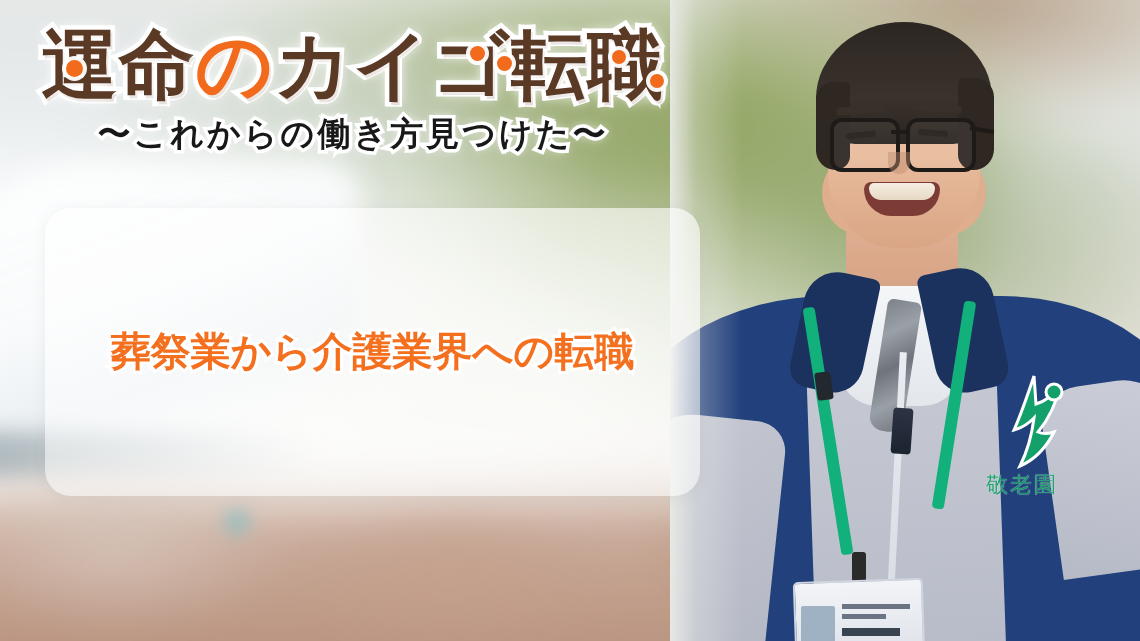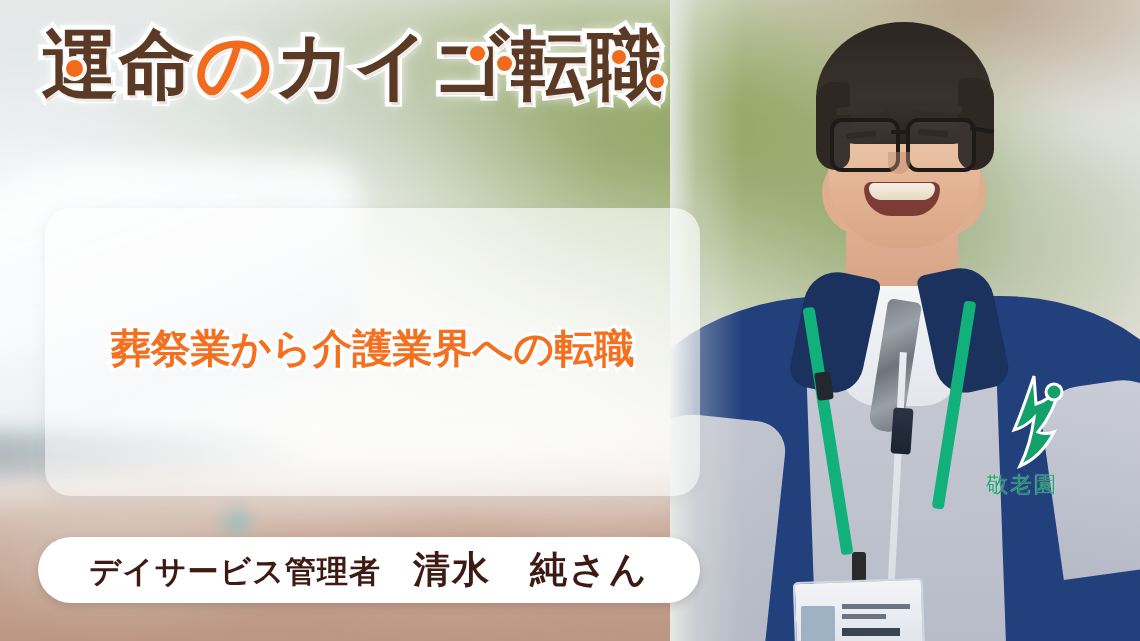--- a/index.html
+++ b/index.html
@@ -298,21 +298,21 @@
   
   .message-card {
     position: absolute;
     left: 45px; top: 208px; width: 655px; height: 288px;
     background: linear-gradient(to bottom, rgba(255,255,255,0.62), rgba(255,255,255,0.52));
     border-radius: 26px;
     box-shadow: 0 2px 14px rgba(120,120,120,0.10);
     display: flex; flex-direction: column; justify-content: center; align-items: center;
   }
   .msg-line {
-    font-family: Liberation Mono, monospace;
+    font-family: Liberation Sans, sans-serif;
     font-weight: 700;
     font-size: 40px;
     letter-spacing: 0px;
     line-height: 1.48;
     color: #4d1c12;
     white-space: nowrap;
     -webkit-text-stroke: 6px #ffffff;
     paint-order: stroke fill;
     text-shadow: 0 0 6px rgba(255,255,255,0.9);
   }
@@ -396,31 +396,27 @@
     <div class="ph ph-mouth"></div>
     <div class="ph ph-teeth"></div>
 
     <div class="photo-fade"></div>
   </div>
 
   <div class="title-block">
     <h1 class="main-title">
       <span>運命</span><span class="accent">の</span><span>カイゴ転職</span>
     </h1>
+    <p class="sub-title">〜これからの働き方見つけた〜</p>
 
     <div class="dot" style="left:66px;  top:36px;  width:17px; height:17px;"></div>
     <div class="dot" style="left:470px; top:22px;  width:15px; height:15px;"></div>
     <div class="dot" style="left:497px; top:32px;  width:15px; height:15px;"></div>
     <div class="dot" style="left:612px; top:26px;  width:14px; height:14px;"></div>
     <div class="dot" style="left:650px; top:50px;  width:14px; height:14px;"></div>
   </div>
 
   <div class="message-card">
     <div class="msg-line highlight">葬祭業から介護業界への転職</div>
   </div>
 
-  <div class="name-pill">
-    <div class="name-text">
-      <span>デイサービス管理者</span><span>　</span><span class="person">清水　純さん</span>
-    </div>
-  </div>
 
 </div>
 
 </body></html>

